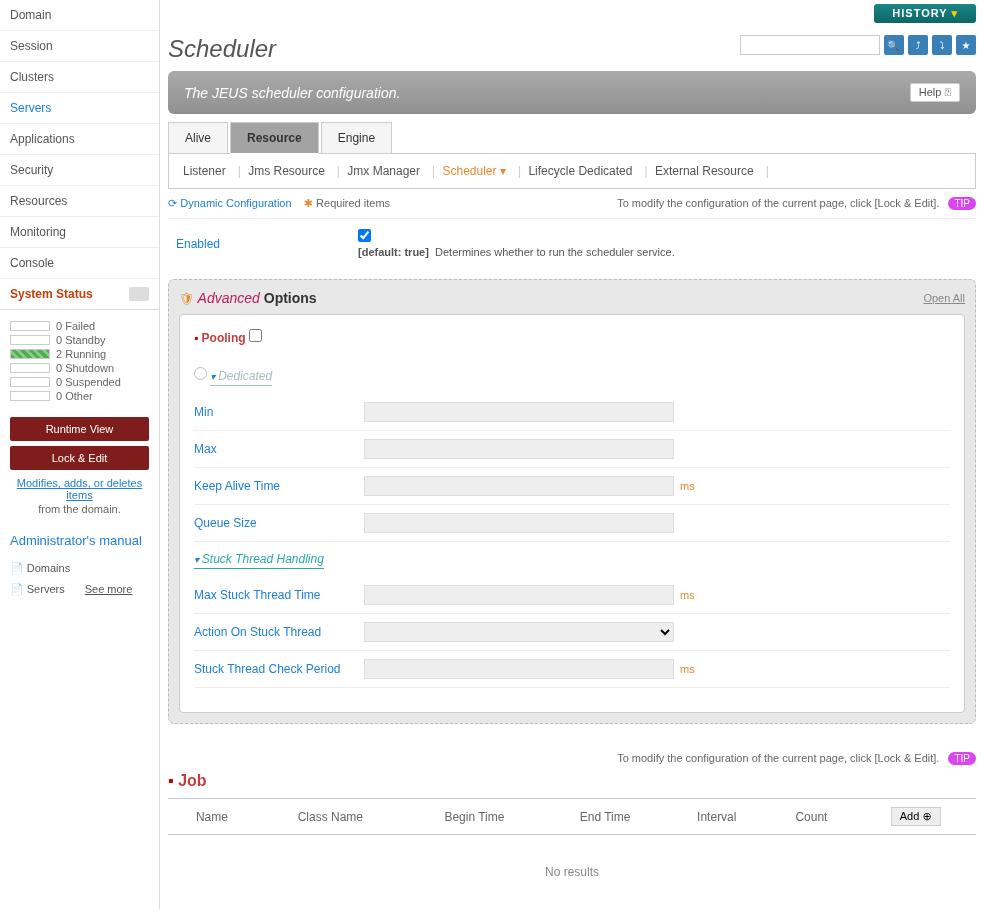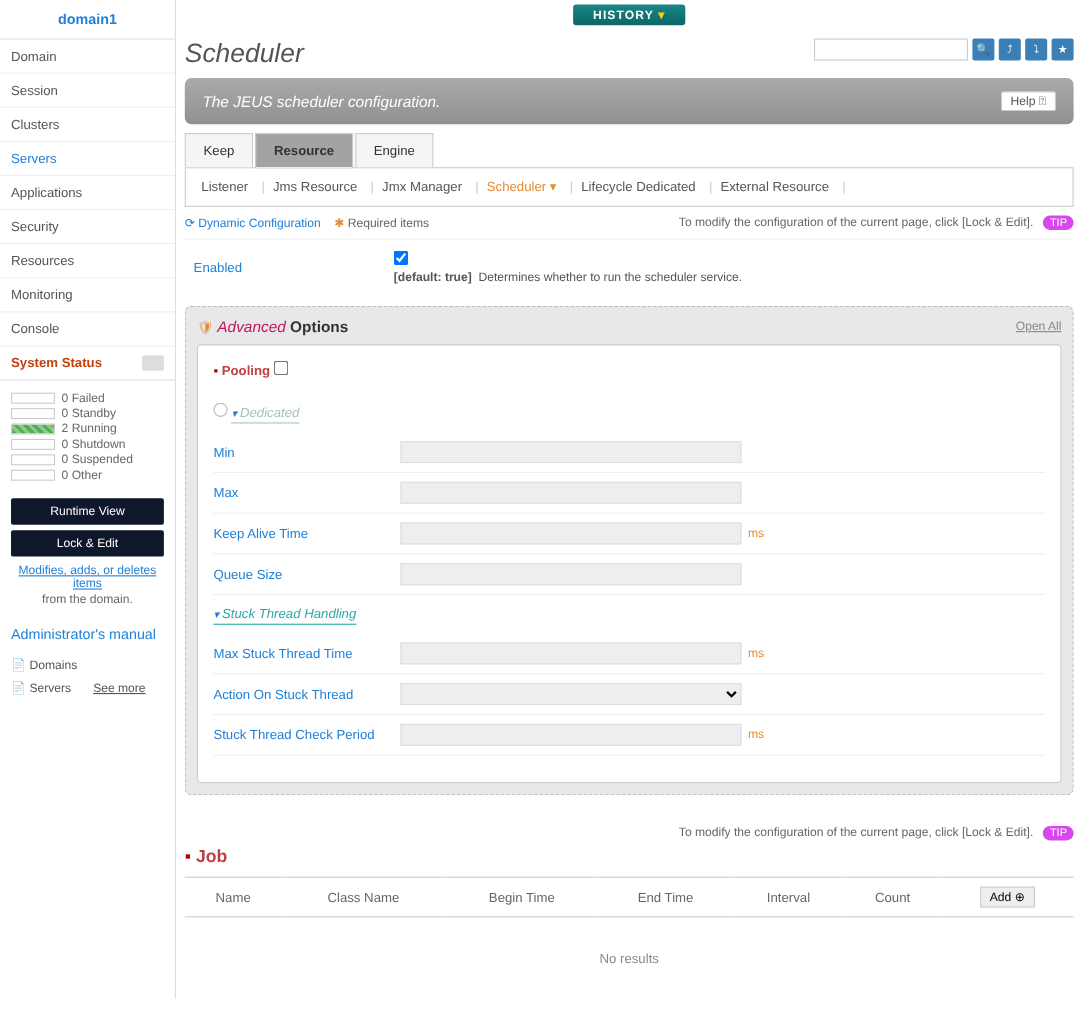--- a/index.html
+++ b/index.html
@@ -8,29 +8,29 @@
 .sidebar { width: 160px; border-right: 1px solid #ddd; }
 .domain-title { color: #2080d8; font-weight: bold; text-align: center; padding: 10px 0; border-bottom: 1px solid #ddd; font-size: 13px; }
 .nav-item { padding: 8px 10px; border-bottom: 1px solid #eee; color: #555; cursor: pointer; }
 .nav-item.active { color: #2080d8; }
 .status-title { color: #c2410c; font-weight: bold; padding: 8px 10px; border-bottom: 1px solid #ddd; display: flex; align-items: center; justify-content: space-between; }
 .status-icon { display: inline-block; width: 20px; height: 14px; background: #ddd; border-radius: 2px; }
 .status-list { padding: 8px 10px; }
 .status-row { display: flex; align-items: center; margin: 2px 0; font-size: 11px; color: #666; }
 .status-bar { width: 40px; height: 10px; border: 1px solid #ccc; margin-right: 6px; }
 .status-bar.running { background: repeating-linear-gradient(45deg, #5a5, #5a5 3px, #8c8 3px, #8c8 6px); }
-.btn-dark { background: #0f172a; color: #fff; padding: 6px; margin: 5px 10px; text-align: center; font-size: 11px; cursor: pointer; border-radius: 2px; }
+.btn-dark { background: #7f1d1d; color: #fff; padding: 6px; margin: 5px 10px; text-align: center; font-size: 11px; cursor: pointer; border-radius: 2px; }
 .modify-text { color: #2080d8; text-decoration: underline; font-size: 11px; padding: 2px 10px; text-align: center; }
 .from-text { font-size: 11px; color: #666; text-align: center; padding-bottom: 8px; }
 .manual-title { color: #2080d8; padding: 10px; font-size: 13px; }
 .manual-item { padding: 4px 10px; color: #555; font-size: 11px; }
 .manual-item::before { content: "📄 "; }
 .see-more { text-decoration: underline; margin-left: 20px; font-size: 11px; }
 .main { flex: 1; padding: 0 8px; }
-.top-bar { display: flex; justify-content: center; padding: 4px 0; }
+.top-bar { display: flex; justify-content: flex-end; padding: 4px 0; }
 .history-btn { background: linear-gradient(#1a8585, #0d6666); color: #fff; padding: 3px 18px; font-size: 11px; font-weight: bold; border-radius: 3px; letter-spacing: 1px; cursor: pointer; }
 .history-btn::after { content: " ▾"; color: #ffcc00; }
 .page-header { display: flex; justify-content: space-between; align-items: flex-start; margin: 8px 0; }
 .page-title { font-size: 24px; color: #555; font-style: italic; }
 .search-bar { display: flex; gap: 4px; align-items: center; }
 .search-input { width: 140px; height: 20px; border: 1px solid #ccc; }
 .icon-btn { width: 20px; height: 20px; background: #3a7fb5; border-radius: 2px; display: flex; align-items: center; justify-content: center; color: #fff; font-size: 10px; cursor: pointer; }
 .subtitle-bar { background: #999; background: linear-gradient(#aaa, #909090); border-radius: 6px; padding: 12px 16px; color: #fff; font-style: italic; font-size: 14px; display: flex; justify-content: space-between; align-items: center; gap: 35px; }
 .help-btn { background: #fff; color: #555; padding: 2px 8px; font-size: 11px; border: 1px solid #ccc; border-radius: 2px; font-style: normal; cursor: pointer; }
 .tabs { display: flex; border-bottom: 1px solid #ccc; margin-top: 8px; }
@@ -76,21 +76,20 @@
 .job-table td { padding: 30px; text-align: center; color: #888; }
 .add-btn { background: #eee; border: 1px solid #ccc; padding: 2px 8px; font-size: 11px; cursor: pointer; }
 .muted-radio { opacity: 0.5; }
 .muted-label { color: #aac0c0; border-bottom-color: #aac0c0; }
 </style>
 </head>
 <body>
 
 <div class="container">
   <div class="sidebar">
-    <div class="domain-title">domain1</div>
     <div class="nav-item">Domain</div>
     <div class="nav-item">Session</div>
     <div class="nav-item">Clusters</div>
     <div class="nav-item active">Servers</div>
     <div class="nav-item">Applications</div>
     <div class="nav-item">Security</div>
     <div class="nav-item">Resources</div>
     <div class="nav-item">Monitoring</div>
     <div class="nav-item">Console</div>
     <div class="status-title">
@@ -126,21 +125,21 @@
         <div class="icon-btn">⤴</div>
         <div class="icon-btn">⤵</div>
         <div class="icon-btn">★</div>
       </div>
     </div>
     <div class="subtitle-bar">
       <span>The JEUS scheduler configuration.</span>
       <span class="help-btn">Help ⍰</span>
     </div>
     <div class="tabs">
-      <div class="tab">Keep</div>
+      <div class="tab">Alive</div>
       <div class="tab active">Resource</div>
       <div class="tab">Engine</div>
     </div>
     <div class="subtabs">
       <span class="subtab">Listener</span><span class="subtab-sep">|</span>
       <span class="subtab">Jms Resource</span><span class="subtab-sep">|</span>
       <span class="subtab">Jmx Manager</span><span class="subtab-sep">|</span>
       <span class="subtab active"><span>Scheduler</span> ▾</span><span class="subtab-sep">|</span>
       <span class="subtab">Lifecycle Dedicated</span><span class="subtab-sep">|</span>
       <span class="subtab">External Resource</span><span class="subtab-sep">|</span>

